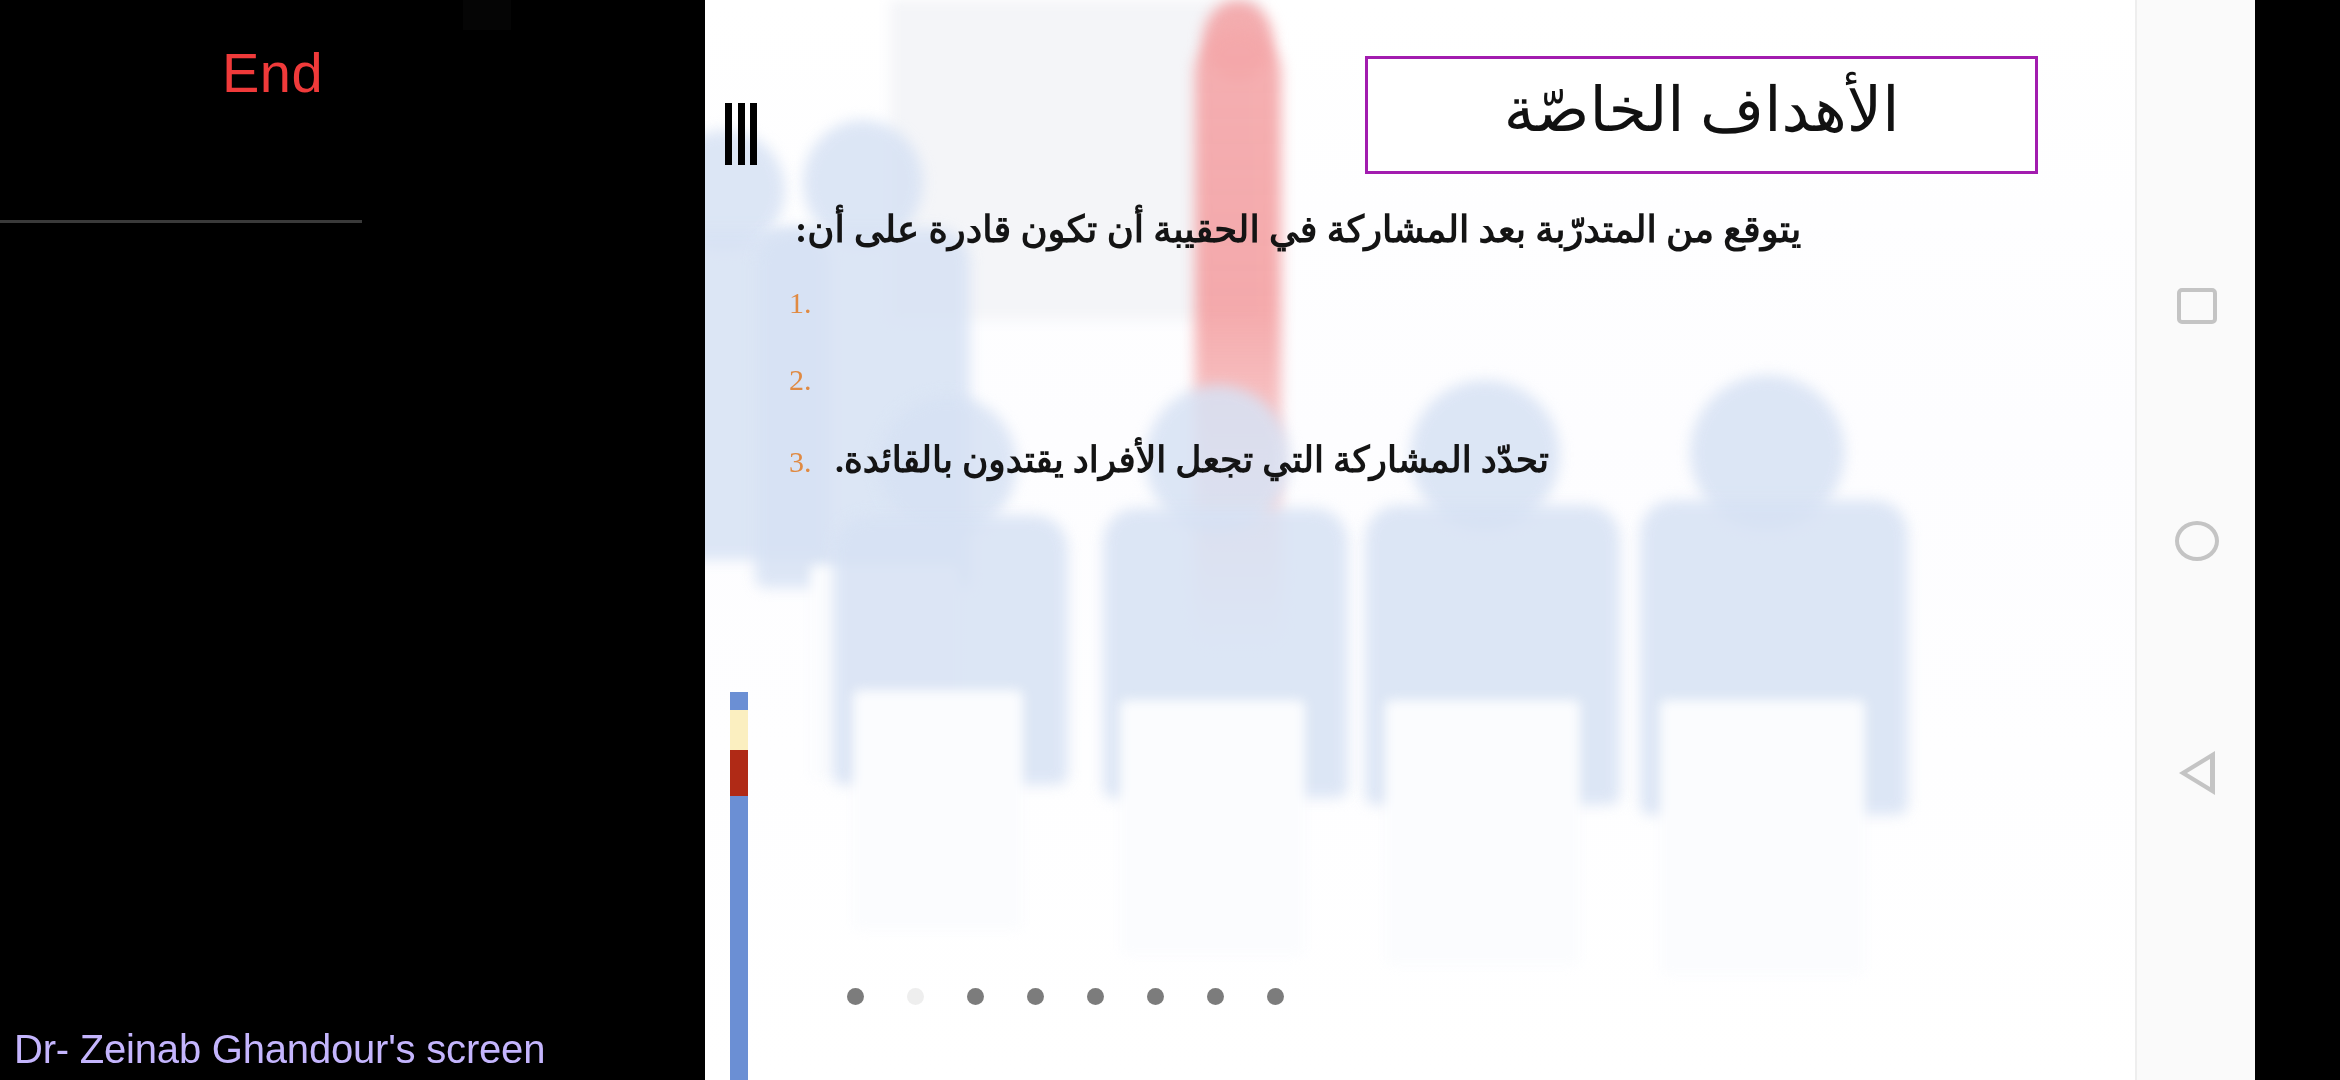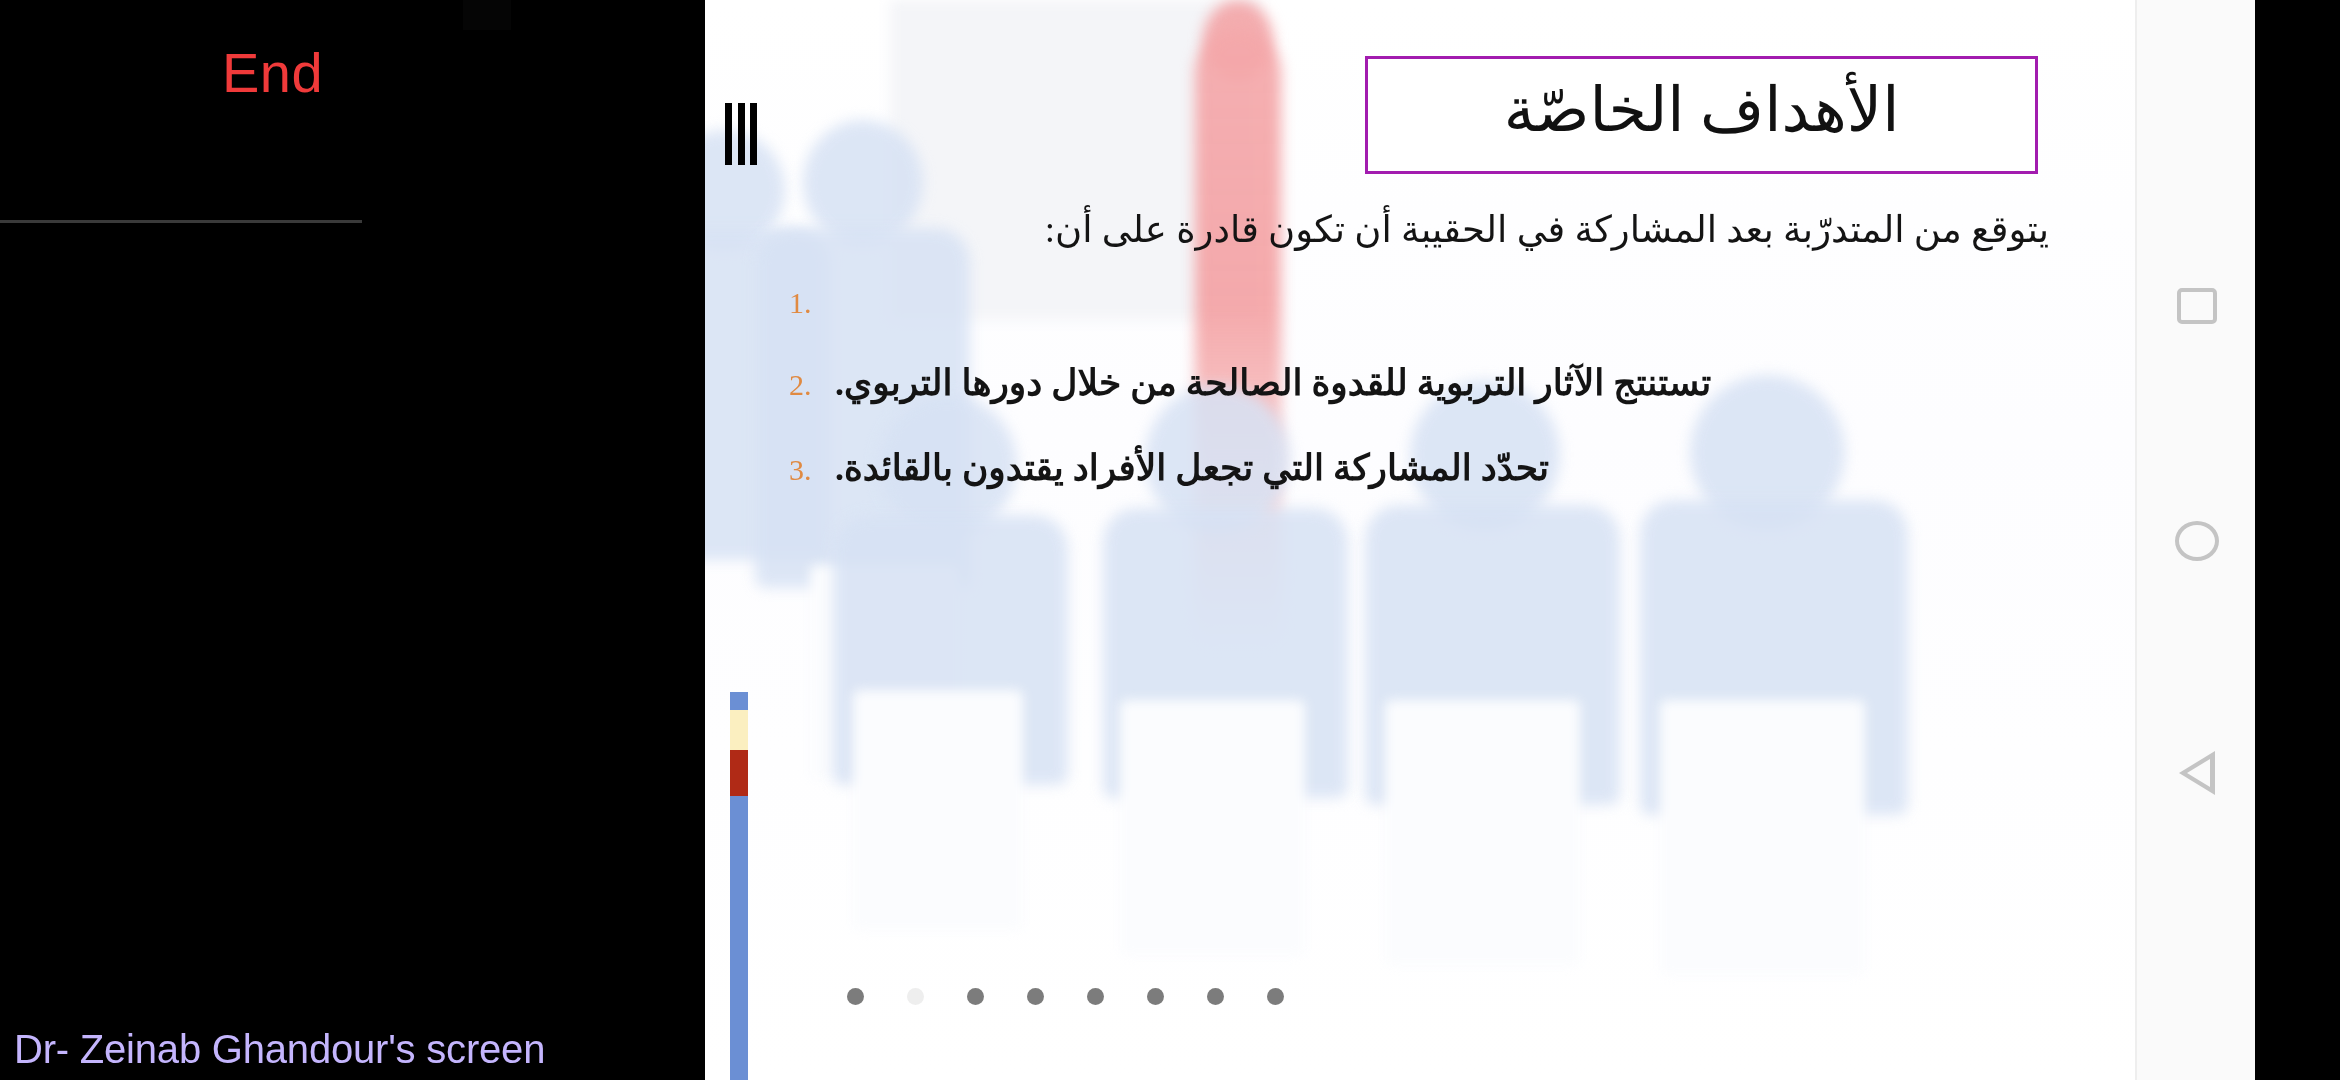--- a/index.html
+++ b/index.html
@@ -190,26 +190,26 @@
     left: 70px;
     top: 205px;
     width: 1300px;
     direction: rtl;
     text-align: right;
     font-family: "Liberation Serif", serif;
     color: #141414;
   }
   .intro-line {
     font-size: 37px;
-    font-weight: 400;
+    font-weight: 700;
     line-height: 1.35;
     padding-left: 20px;
     padding-right: 26px;
     white-space: nowrap;
-    text-align: right;
+    text-align: left;
   }
   .obj-list {
     list-style: none;
     margin: 0;
     padding: 0;
     margin-top: 28px;
   }
   .obj-item {
     display: flex;
     flex-direction: row;
@@ -391,21 +391,20 @@
     </div>
 
     <div class="slide-body">
       <div class="intro-line">يتوقع من المتدرّبة بعد المشاركة في الحقيبة أن تكون قادرة على أن:</div>
 
       <ul class="obj-list">
         <li class="obj-item i1">
           <span class="obj-num">1.</span>
         </li>
         <li class="obj-item i2">
-          <span class="obj-text">تستنتج الآثار التربوية للقدوة الصالحة من خلال دورها التربوي.</span>
           <span class="obj-num">2.</span>
         </li>
         <li class="obj-item i3">
           <span class="obj-text">تحدّد المشاركة التي تجعل الأفراد يقتدون بالقائدة.</span>
           <span class="obj-num">3.</span>
         </li>
       </ul>
     </div>
 
     <div class="color-strip" id="color-strip">

